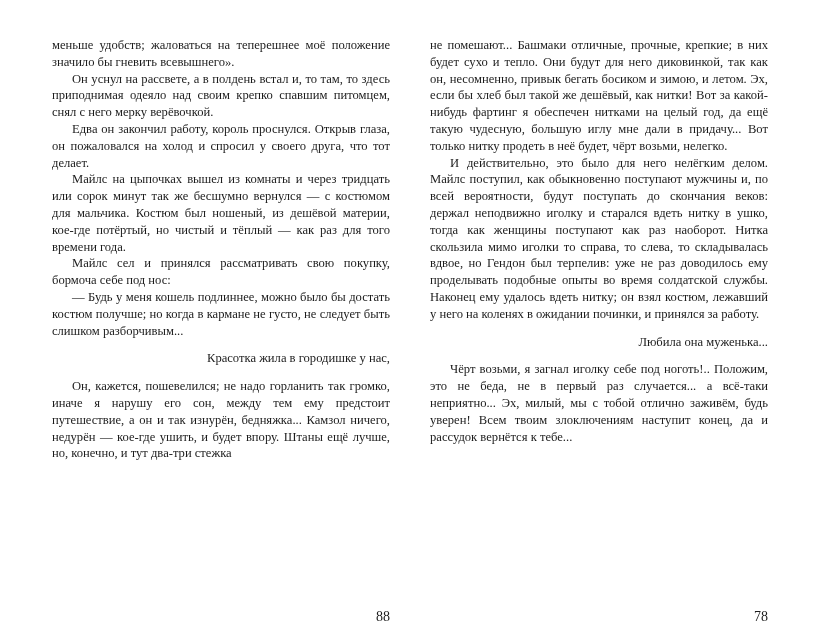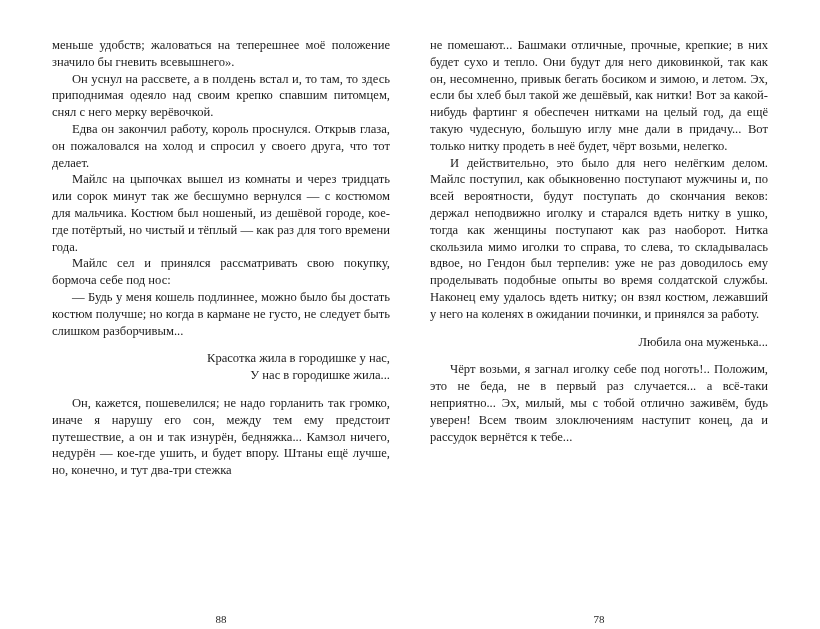--- a/index.html
+++ b/index.html
@@ -50,41 +50,40 @@
     }
     .verse-line {
       white-space: nowrap;
       font-style: normal;
     }
     .page-number {
       position: absolute;
       bottom: 2px;
       left: 0;
       right: 0;
-      text-align: center;
-      font-size: 11px;
+      text-align: right;
+      font-size: 14px;
       color: #1c1c1c;
     }
   </style>
 </head>
 <body>
 
 <div class="book-spread">
 
   <div class="page">
     <div class="page-text">
       <p class="para first">меньше удобств; жаловаться на теперешнее моё положение значило бы гневить всевышнего».</p>
       <p class="para">Он уснул на рассвете, а в полдень встал и, то там, то здесь приподнимая одеяло над своим крепко спавшим питомцем, снял с него мерку верёвочкой.</p>
       <p class="para">Едва он закончил работу, король проснулся. Открыв глаза, он пожаловался на холод и спросил у своего друга, что тот делает.</p>
-      <p class="para">Майлс на цыпочках вышел из комнаты и через тридцать или сорок минут так же бесшумно вернулся — с костюмом для мальчика. Костюм был ношеный, из дешёвой городе, кое-где потёртый, но чистый и тёплый — как раз для того времени года.</p>
+      <p class="para">Майлс на цыпочках вышел из комнаты и через тридцать или сорок минут так же бесшумно вернулся — с костюмом для мальчика. Костюм был ношеный, из дешёвой материи, кое-где потёртый, но чистый и тёплый — как раз для того времени года.</p>
       <p class="para">Майлс сел и принялся рассматривать свою покупку, бормоча себе под нос:</p>
       <p class="para">— Будь у меня кошель подлиннее, можно было бы достать костюм получше; но когда в кармане не густо, не следует быть слишком разборчивым...</p>
       <div class="verse">
         <div class="verse-line">Красотка жила в городишке у нас,</div>
-        <div class="verse-line">У нас в городишке жила...</div>
       </div>
       <p class="para">Он, кажется, пошевелился; не надо горланить так громко, иначе я нарушу его сон, между тем ему предстоит путешествие, а он и так изнурён, бедняжка... Камзол ничего, недурён — кое-где ушить, и будет впору. Штаны ещё лучше, но, конечно, и тут два-три стежка</p>
     </div>
     <div class="page-number">88</div>
   </div>
 
   <div class="page">
     <div class="page-text">
       <p class="para first">не помешают... Башмаки отличные, прочные, крепкие; в них будет сухо и тепло. Они будут для него диковинкой, так как он, несомненно, привык бегать босиком и зимою, и летом. Эх, если бы хлеб был такой же дешёвый, как нитки! Вот за какой-нибудь фартинг я обеспечен нитками на целый год, да ещё такую чудесную, большую иглу мне дали в придачу... Вот только нитку продеть в неё будет, чёрт возьми, нелегко.</p>
       <p class="para">И действительно, это было для него нелёгким делом. Майлс поступил, как обыкновенно поступают мужчины и, по всей вероятности, будут поступать до скончания веков: держал неподвижно иголку и старался вдеть нитку в ушко, тогда как женщины поступают как раз наоборот. Нитка скользила мимо иголки то справа, то слева, то складывалась вдвое, но Гендон был терпелив: уже не раз доводилось ему проделывать подобные опыты во время солдатской службы. Наконец ему удалось вдеть нитку; он взял костюм, лежавший у него на коленях в ожидании починки, и принялся за работу.</p>

